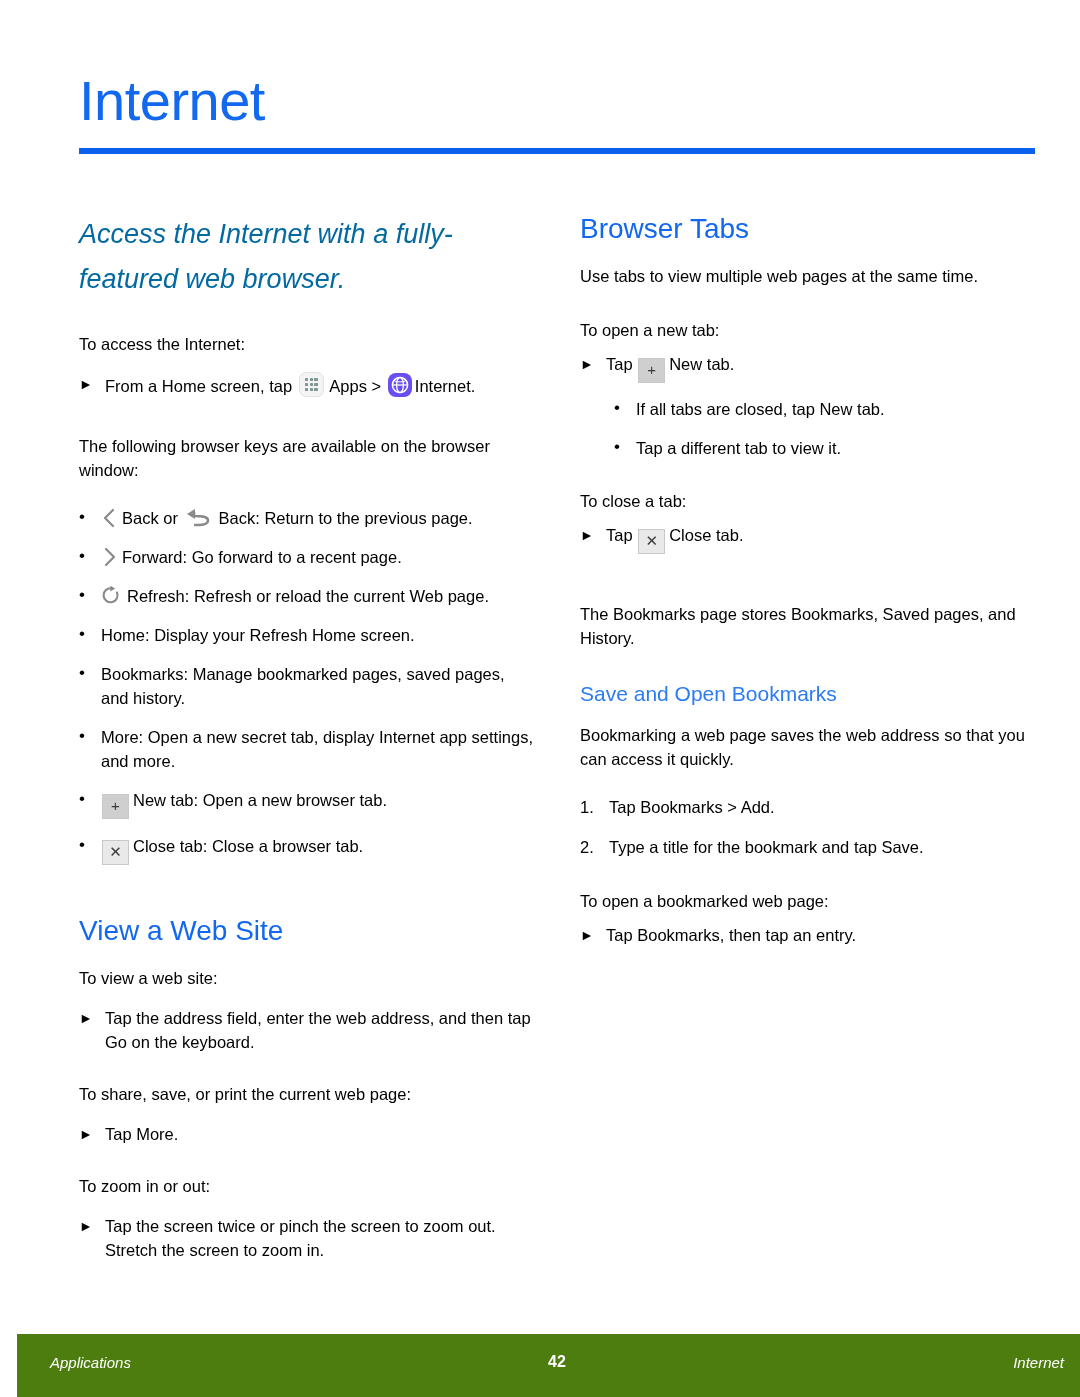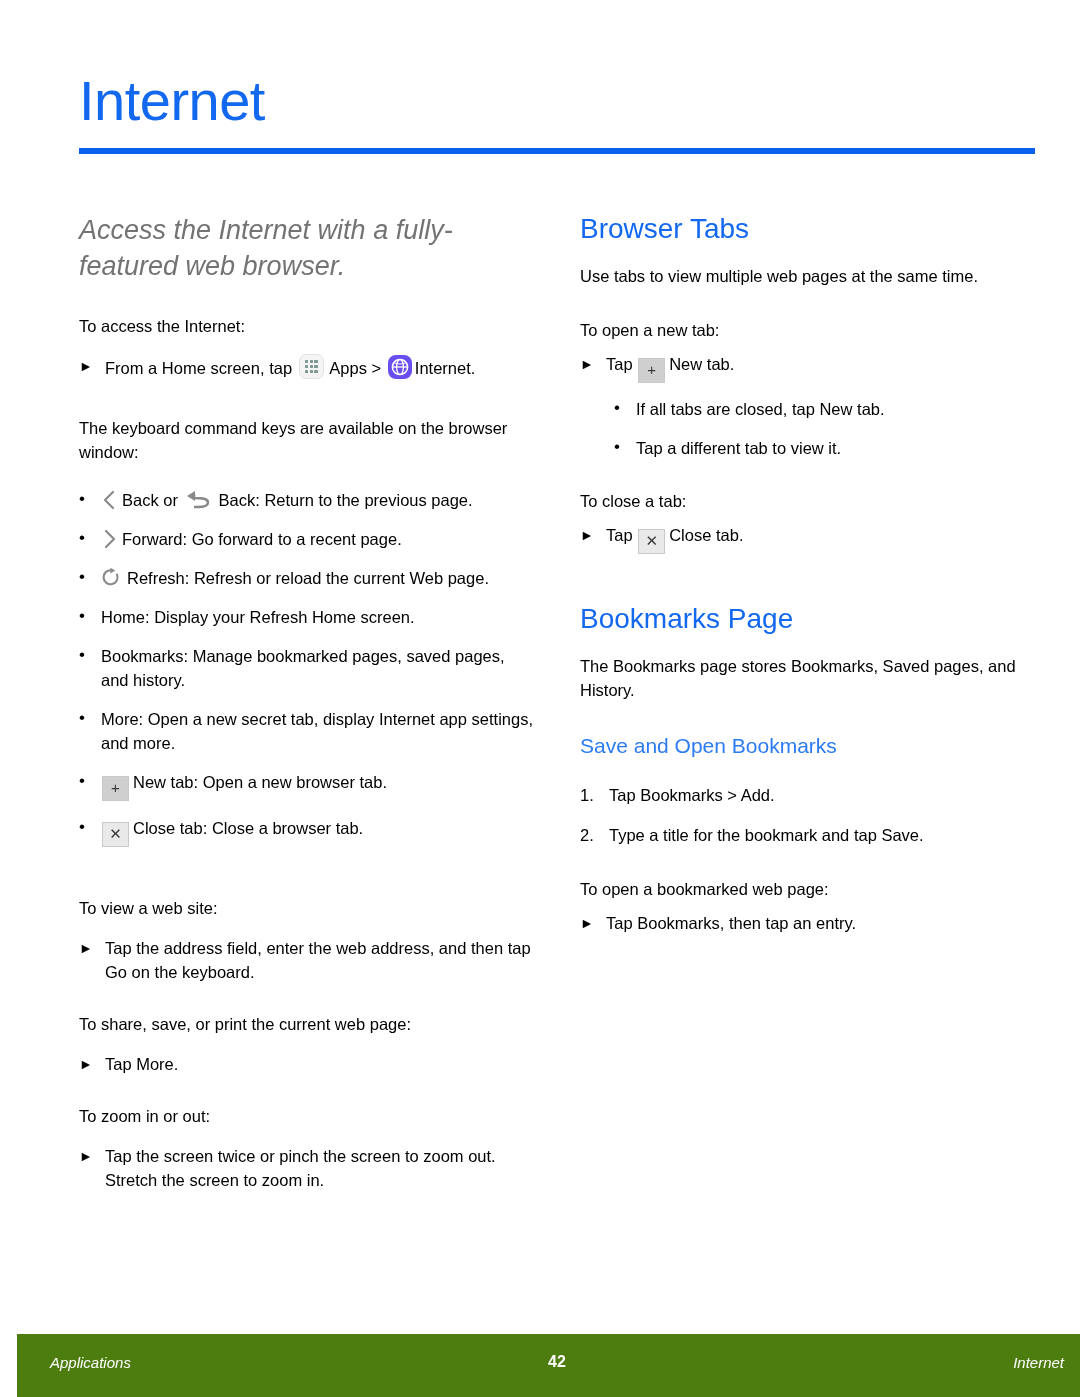--- a/index.html
+++ b/index.html
@@ -53,24 +53,24 @@
     display: flex;
     gap: 46px;
   }
   .col {
     width: 455px;
   }
 
   
   .lead {
     font-size: 27px;
-    line-height: 36px;
+    line-height: 45px;
     font-style: italic;
     font-weight: 400;
-    color: #737373;
+    color: #0369a1;
     margin: 0 0 30px 0;
   }
   h2.sec {
     font-size: 28px;
     line-height: 34px;
     font-weight: 400;
     color: #1268ef;
     margin: 0 0 18px 0;
   }
   h3.subsec {
@@ -307,21 +307,21 @@
               <ellipse cx="9" cy="9" rx="3.4" ry="7.6" fill="none" stroke="#ffffff" stroke-width="1.3"></ellipse>
               <line x1="1.5" y1="9" x2="16.5" y2="9" stroke="#ffffff" stroke-width="1.3"></line>
               <path d="M3 4.6 C6 6.4 12 6.4 15 4.6" fill="none" stroke="#ffffff" stroke-width="1.1"></path>
             </svg>
           </span><b>Internet</b><span>.</span>
         </span>
       </div>
 
       <div class="gap-lg"></div>
 
-      <p class="para">The keyboard command keys are available on the browser window:</p>
+      <p class="para">The following browser keys are available on the browser window:</p>
 
       <div class="gap-sm"></div>
 
       <div class="bullet-item">
         <span class="bullet-mark">•</span>
         <span class="bullet-body">
           <svg class="ic icon-chevron-left" viewBox="0 0 16 22" aria-hidden="true">
             <polyline points="12,3 4,11 12,19" fill="none" stroke="#8a8a8a" stroke-width="2.2" stroke-linecap="round" stroke-linejoin="round"></polyline>
           </svg><b>Back</b>
           <span>or</span>
@@ -371,20 +371,21 @@
         <span class="bullet-body"><span class="keycap plus">+</span><b>New tab</b><span>: Open a new browser tab.</span></span>
       </div>
 
       <div class="bullet-item">
         <span class="bullet-mark">•</span>
         <span class="bullet-body"><span class="keycap close">✕</span><b>Close tab</b><span>: Close a browser tab.</span></span>
       </div>
 
       <div class="gap-xl"></div>
 
+      <h2 class="sec">View a Web Site</h2>
       <p class="para">To view a web site:</p>
 
       <div class="arrow-item">
         <span class="arrow-mark">►</span>
         <span class="arrow-body"><span>Tap the address field, enter the web address, and then tap</span> <b>Go</b> <span>on the keyboard.</span></span>
       </div>
 
       <div class="gap-md"></div>
 
       <p class="para">To share, save, or print the current web page:</p>
@@ -433,27 +434,27 @@
 
       <p class="para tight">To close a tab:</p>
 
       <div class="arrow-item">
         <span class="arrow-mark">►</span>
         <span class="arrow-body"><span>Tap</span> <span class="keycap close">✕</span><b>Close tab</b><span>.</span></span>
       </div>
 
       <div class="gap-xl"></div>
 
-      <h2 class="sec">Bookmarks Page</h2>
       <p class="para">The Bookmarks page stores Bookmarks, Saved pages, and History.</p>
 
       <div class="gap-md"></div>
 
       <h3 class="subsec">Save and Open Bookmarks</h3>
 
+      <p class="para">Bookmarking a web page saves the web address so that you can access it quickly.</p>
 
       <div class="gap-sm"></div>
 
 
       <div class="num-item">
         <span class="num-mark">1.</span>
         <span class="num-body"><span>Tap</span> <b>Bookmarks</b> <b>&gt;</b> <b>Add</b><span>.</span></span>
       </div>
 
       <div class="num-item">

